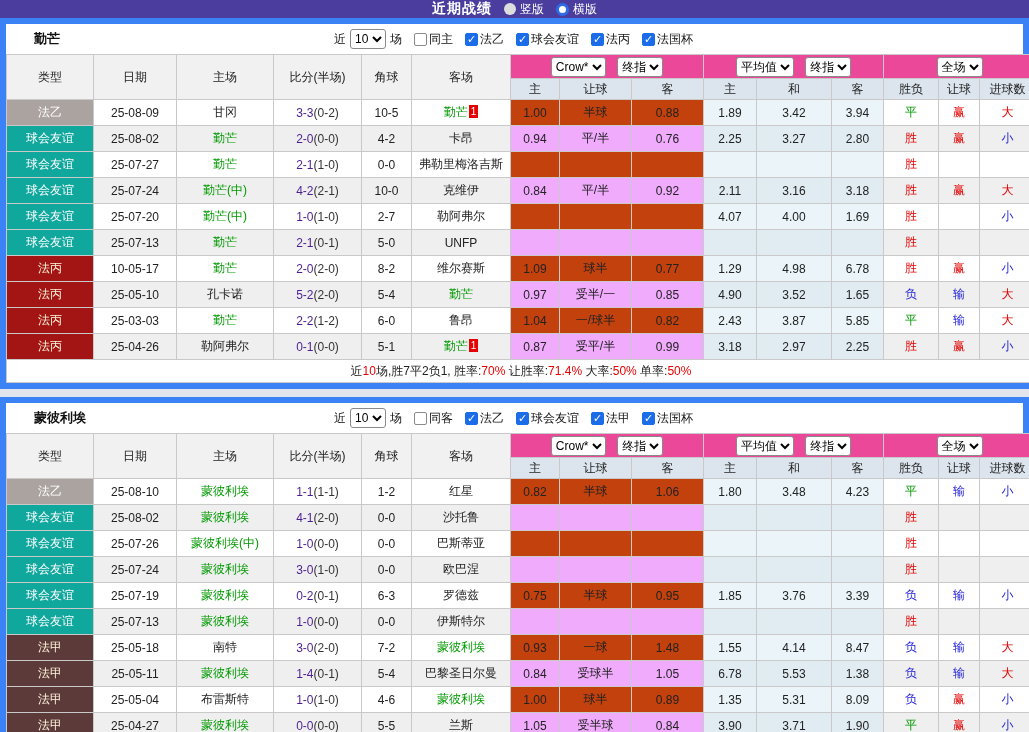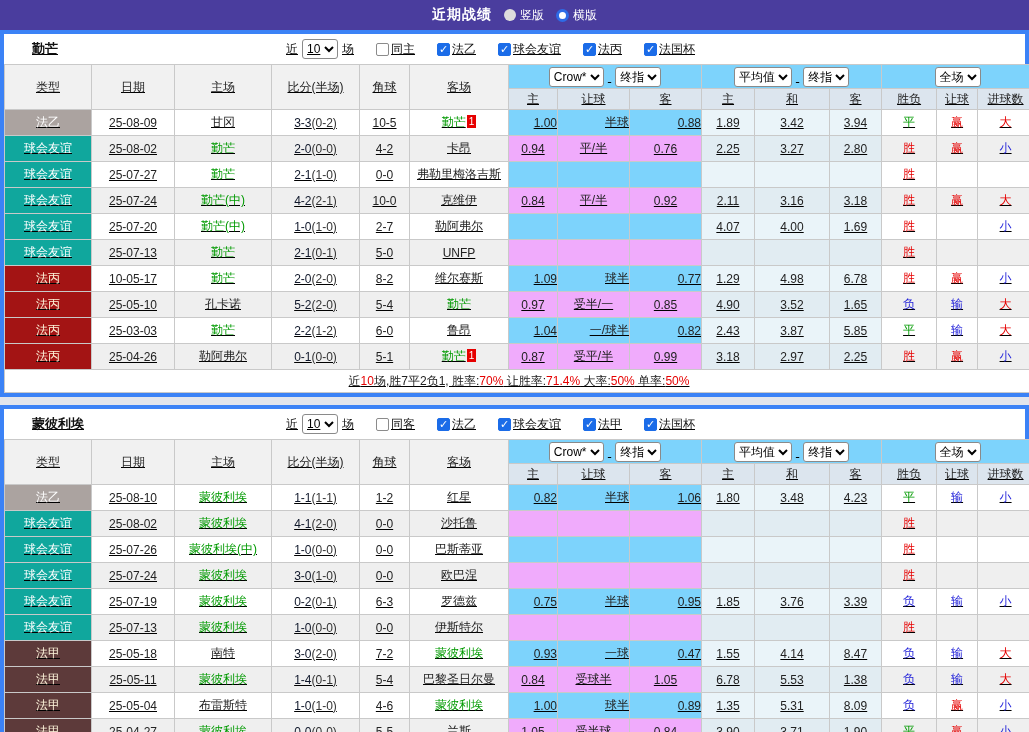--- a/index.html
+++ b/index.html
@@ -1,47 +1,47 @@
 <!DOCTYPE html>
 <html><head>
 <meta charset="utf-8">
 <style>
   html,body{margin:0;padding:0;}
   body{width:1029px;background:#e2e5ec;font-family:"Liberation Sans","DejaVu Sans",sans-serif;}
-  .topbar{height:30px;background:#4a3d9e;display:flex;align-items:center;justify-content:center;gap:12px;color:#fff;}
+  .topbar{height:18px;background:#4a3d9e;display:flex;align-items:center;justify-content:center;gap:12px;color:#fff;}
   .topbar .title{font-weight:bold;font-size:14px;letter-spacing:1px;}
   .radio-item{display:flex;align-items:center;gap:4px;font-size:12px;cursor:pointer;}
   .radio{width:12px;height:12px;border-radius:50%;background:#ddd;box-sizing:content-box;}
   .radio.selected{width:7px;height:7px;background:#fff;border:3px solid #2e6be6;}
-  .panel{background:#fff;border:4px solid #3b82f6;text-decoration:underline;}
+  .panel{background:#fff;border:6px solid #3b82f6;}
   .panel+.panel{margin-top:8px;}
   .filter-row{height:30px;display:flex;align-items:center;font-size:12px;color:#111;}
   .team{font-weight:bold;font-size:13px;margin-left:28px;}
   .filters{margin-left:auto;margin-right:330px;display:flex;align-items:center;}
   select{font-size:12px;height:20px;margin:0 4px;border:1px solid #8a8a8a;background:#fff;border-radius:3px;}
-  .cb-item{display:inline-flex;align-items:center;margin-left:22px;cursor:pointer;justify-content:center;}
+  .cb-item{display:inline-flex;align-items:center;margin-left:12px;cursor:pointer;justify-content:center;}
   .cb{width:13px;height:13px;border:1px solid #8b8b8b;border-radius:2px;background:#fff;display:inline-block;margin-right:2px;box-sizing:border-box;position:relative;}
   .cb.checked{background:#1b6ce8;border-color:#1b6ce8;}
   .cb.checked::after{content:"\2713";position:absolute;left:1px;top:-1px;color:#fff;font-size:11px;font-weight:bold;}
   table{width:1029px;border-collapse:collapse;table-layout:fixed;}
   th,td{border:1px solid #c9c9c9;text-align:center;font-size:12px;font-weight:normal;padding:0;overflow:hidden;white-space:nowrap;height:25px;color:#222;}
   thead tr.h1 th{height:23px;}
   th.hl{background:#f1f1f1;}
-  th.dd{background:#7dd3fc;}
+  th.dd{background:#ec4899;}
   tr.h2 th{background:#dce5ee;height:20px;}
   tr.odd td{background:#fff;}
   tr.even td{background:#efefef;}
-  tr.odd td.c-crow{background:#7dd3fc;text-align:right;}
+  tr.odd td.c-crow{background:#c2410c;}
   tr.even td.c-crow{background:#f0abfc;}
   tr.odd td.c-avg{background:#eaf4f9;}
   tr.even td.c-avg{background:#e1ecf2;}
   .green{color:#009a00;}
   .red{color:#e60000;}
   .blue{color:#1d1dd8;}
-  .score-ft{color:#0f172a;}
+  .score-ft{color:#4c1d95;}
   .score-ht{color:#333;}
   .badge{display:inline-block;background:#e60000;color:#fff;font-size:10px;line-height:13px;padding:0 2px;margin-left:1px;vertical-align:1px;}
   tfoot td{height:22px;background:#fff;}
   .summary span{white-space:pre;font-size:12px;}
   table td.t-ligue2{background:#aba3a0;color:#fff;}
   table td.t-friendly{background:#10a79d;color:#fff;}
   table td.t-fr3{background:#a31414;color:#fff6dc;}
   table td.t-ligue1{background:#5d3a3a;color:#fff6dc;}
 </style>
 </head>
@@ -504,21 +504,21 @@
         </tr>
         <tr class="odd">
           <td class="type t-ligue1">法甲</td>
           <td>25-05-18</td>
           <td><span>南特</span></td>
           <td><span class="score-ft">3-0</span><span class="score-ht">(2-0)</span></td>
           <td>7-2</td>
           <td class="green"><span>蒙彼利埃</span></td>
           <td class="c-crow">0.93</td>
           <td class="c-crow">一球</td>
-          <td class="c-crow">0.47</td>
+          <td class="c-crow">1.48</td>
           <td class="c-avg">1.55</td>
           <td class="c-avg">4.14</td>
           <td class="c-avg">8.47</td>
           <td class="c-res blue">负</td>
           <td class="c-res blue">输</td>
           <td class="c-res red">大</td>
         </tr>
         <tr class="even">
           <td class="type t-ligue1">法甲</td>
           <td>25-05-11</td>

